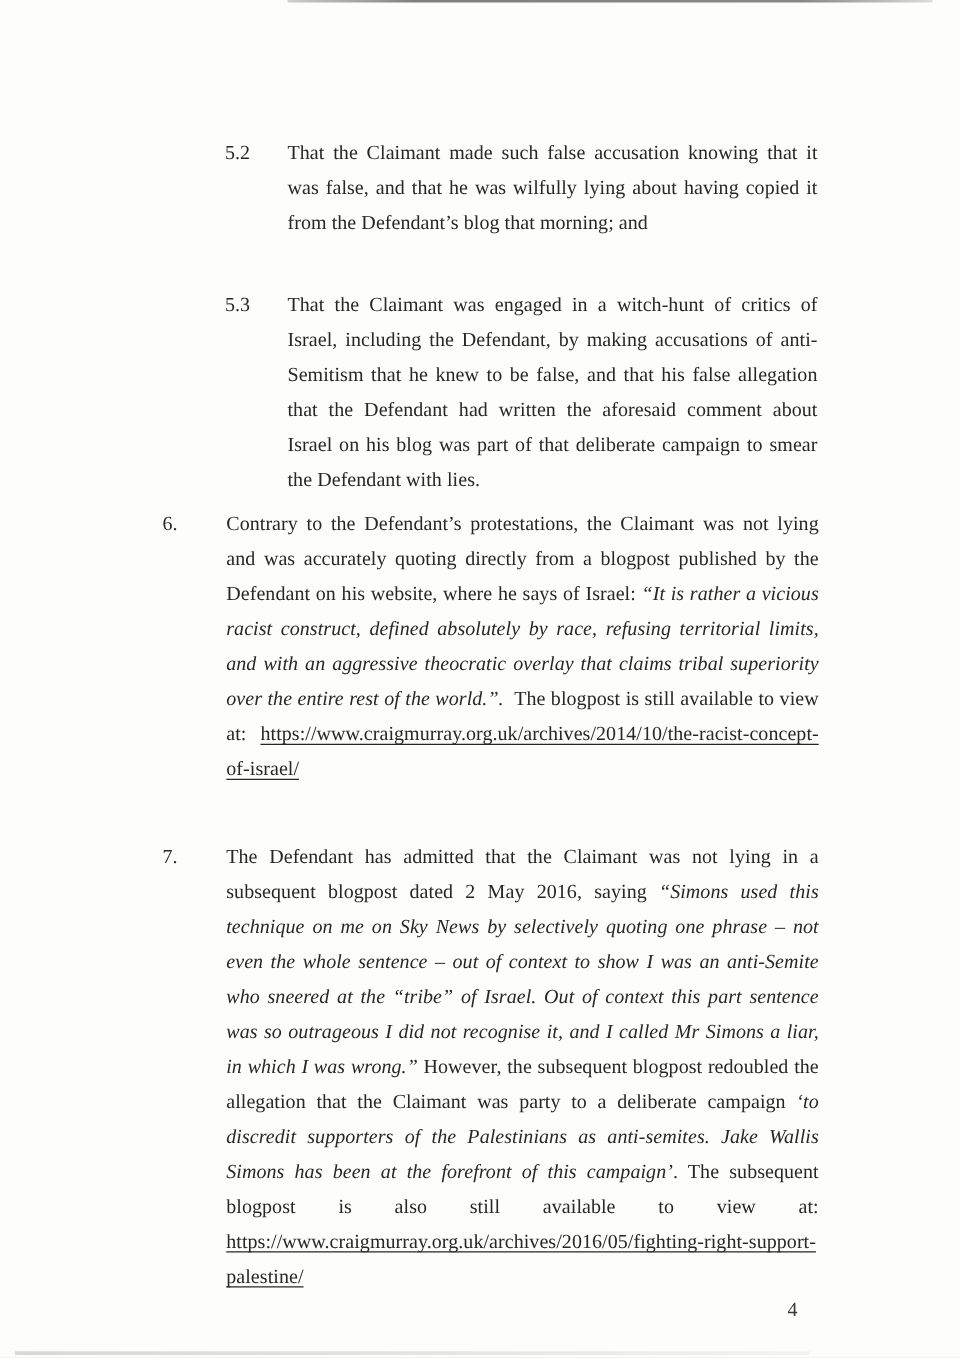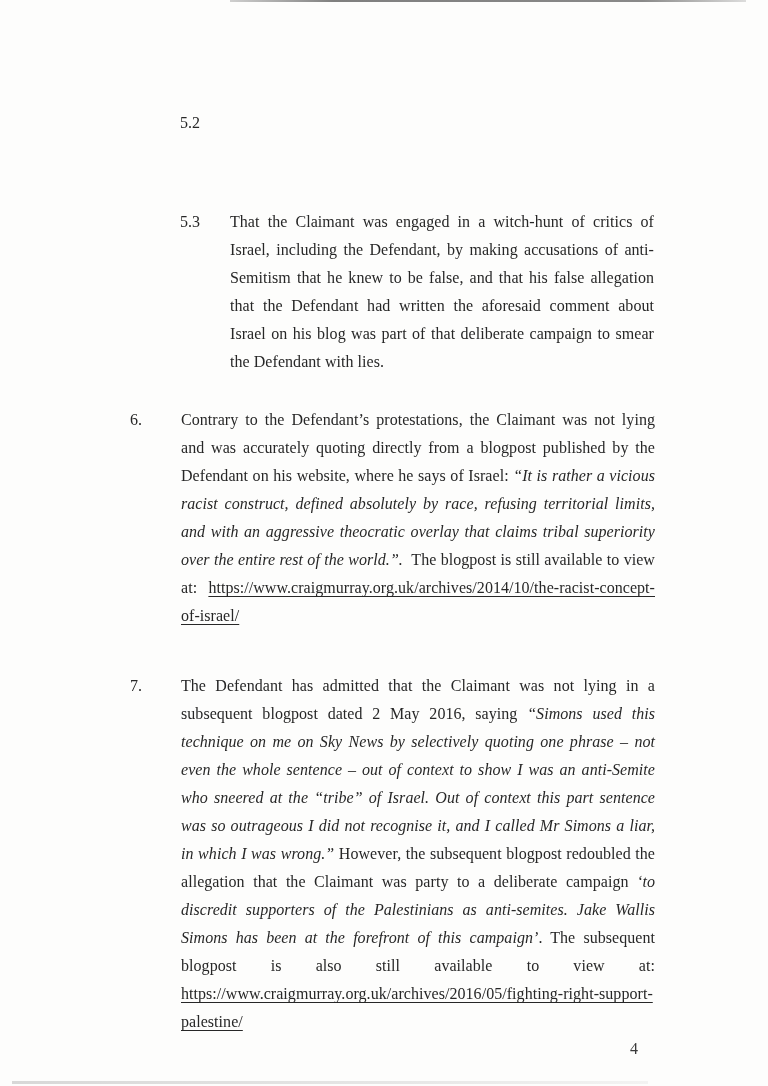--- a/index.html
+++ b/index.html
@@ -26,21 +26,21 @@
   .para {
     position: absolute;
     display: flex;
     font-size: 16px;
     line-height: 28px;
     letter-spacing: 0.05px;
   }
   .para .num { flex: none; }
   .para .body { text-align: justify; }
   .p52 { left: 180px; top: 109px; }
-  .p53 { left: 180px; top: 208px; }
+  .p53 { left: 180px; top: 231px; }
   .p52 .num, .p53 .num { width: 50px; }
   .p52 .body, .p53 .body { width: 424px; }
   .p6 { left: 130px; top: 406px; }
   .p7 { left: 130px; top: 672px; }
   .p6 .num, .p7 .num { width: 51px; }
   .p6 .body, .p7 .body { width: 474px; font-family: Liberation Serif, serif; }
   .seg-italic { font-style: italic; }
   .seg-underline {
     text-decoration: underline;
     text-decoration-thickness: 1px;
@@ -52,20 +52,21 @@
   }
 </style>
 </head>
 <body>
 
 <div class="page">
   <div class="scan-top"></div>
 
   <div class="para p52">
     <div class="num">5.2</div>
+    <div class="body"><span class="seg-normal">That the Claimant made such false accusation knowing that it was false, and that he was wilfully lying about having copied it from the Defendant’s blog that morning; and</span></div>
   </div>
 
   <div class="para p53">
     <div class="num">5.3</div>
     <div class="body"><span class="seg-normal">That the Claimant was engaged in a witch-hunt of critics of Israel, including the Defendant, by making accusations of anti-Semitism that he knew to be false, and that his false allegation that the Defendant had written the aforesaid comment about Israel on his blog was part of that deliberate campaign to smear the Defendant with lies.</span></div>
   </div>
 
   <div class="para p6">
     <div class="num">6.</div>
     <div class="body"><span class="seg-normal">Contrary to the Defendant’s protestations, the Claimant was not lying and was accurately quoting directly from a blogpost published by the Defendant on his website, where he says of Israel: </span><span class="seg-italic">“It is rather a vicious racist construct, defined absolutely by race, refusing territorial limits, and with an aggressive theocratic overlay that claims tribal superiority over the entire rest of the world.”.</span><span class="seg-normal">&nbsp; The blogpost is still available to view at: </span><span class="seg-underline">https://www.craigmurray.org.uk/archives/2014/10/the-racist-concept-of-israel/</span></div>

